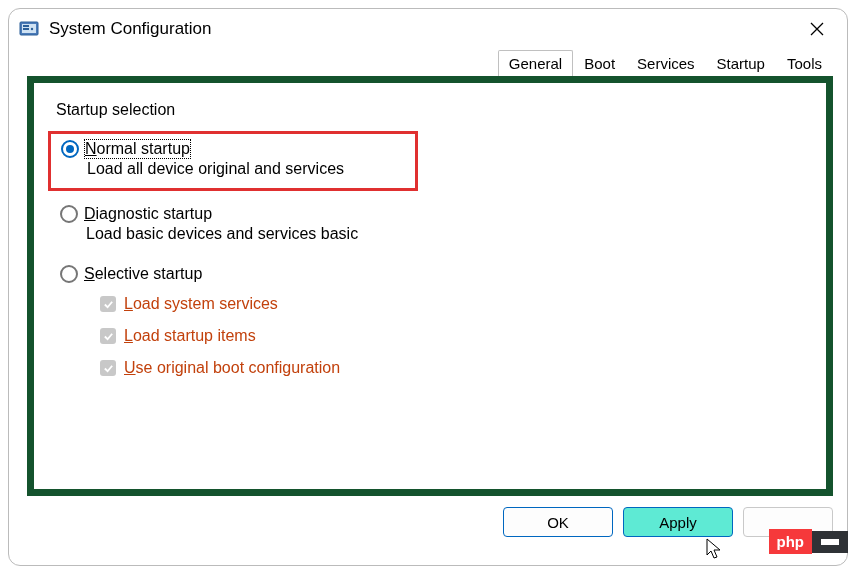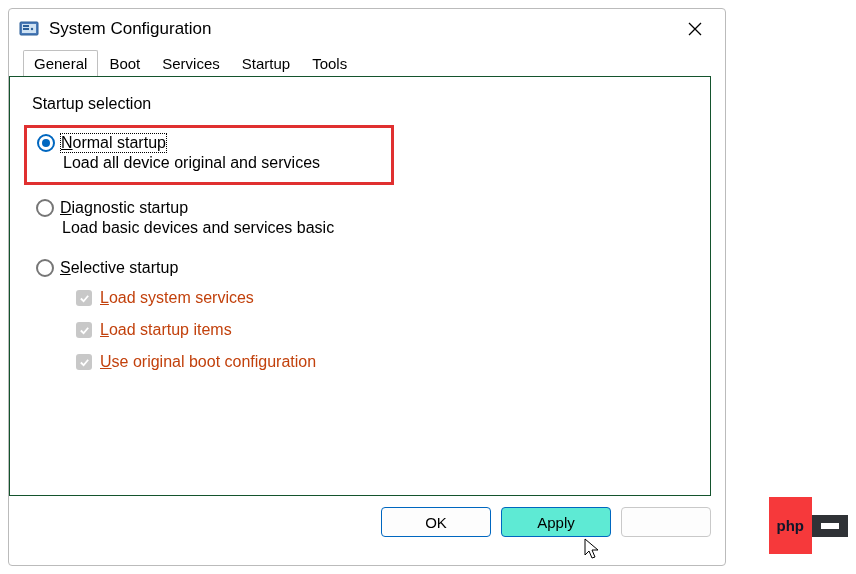--- a/index.html
+++ b/index.html
@@ -8,24 +8,24 @@
     padding: 8px;
     width: 856px;
     height: 574px;
     font-family: "Segoe UI", Tahoma, sans-serif;
     font-size: 15px;
     background: #fff;
     color: #000;
     position: relative;
   }
   .window {
-    width: 718px;
+    width: 840px;
     height: 558px;
     border: 1px solid #bbb;
-    border-radius: 4px;
+    border-radius: 12px;
     background: #fff;
     position: relative;
     overflow: hidden;
   }
   .titlebar {
     display: flex;
     align-items: center;
     padding: 4px 8px 4px 10px;
     height: 40px;
   }
@@ -48,40 +48,41 @@
     display: flex;
     align-items: center;
     justify-content: center;
     cursor: pointer;
   }
   .close-btn svg { width: 14px; height: 14px; }
   .tabs {
     display: flex;
     padding: 0 14px;
     border-bottom: 1px solid transparent;
+    justify-content: flex-end;
   }
   .tab {
     padding: 4px 10px;
     font-size: 15px;
     cursor: pointer;
     border: 1px solid transparent;
     border-bottom: none;
     position: relative;
     top: 1px;
     background: #fff;
   }
   .tab.active {
     border-color: #c0c0c0;
     border-top-left-radius: 2px;
     border-top-right-radius: 2px;
     z-index: 2;
   }
   .panel {
-    margin: 0 14px 14px 0;
-    border: 1px solid #14532d;
+    margin: 0 14px 14px 18px;
+    border: 7px solid #14532d;
     height: 420px;
     padding: 18px 22px 22px 22px;
     position: relative;
   }
   .group-label {
     font-size: 16px;
     margin-bottom: 12px;
   }
   .highlight-box {
     border: 3px solid #e03030;
@@ -196,24 +197,24 @@
   .php-badge {
     position: absolute;
     right: 8px;
     bottom: 20px;
     display: flex;
     align-items: center;
     z-index: 10;
   }
   .php-red {
     background: #f6393b;
-    color: #0f172a;
+    color: #ffffff;
     font-weight: bold;
     font-size: 15px;
-    padding: 20px 8px;
+    padding: 4px 8px;
     font-family: Arial, sans-serif;
   }
   .php-dark {
     background: #2f3236;
     width: 36px;
     height: 22px;
     display: flex;
     align-items: center;
     justify-content: center;
   }

